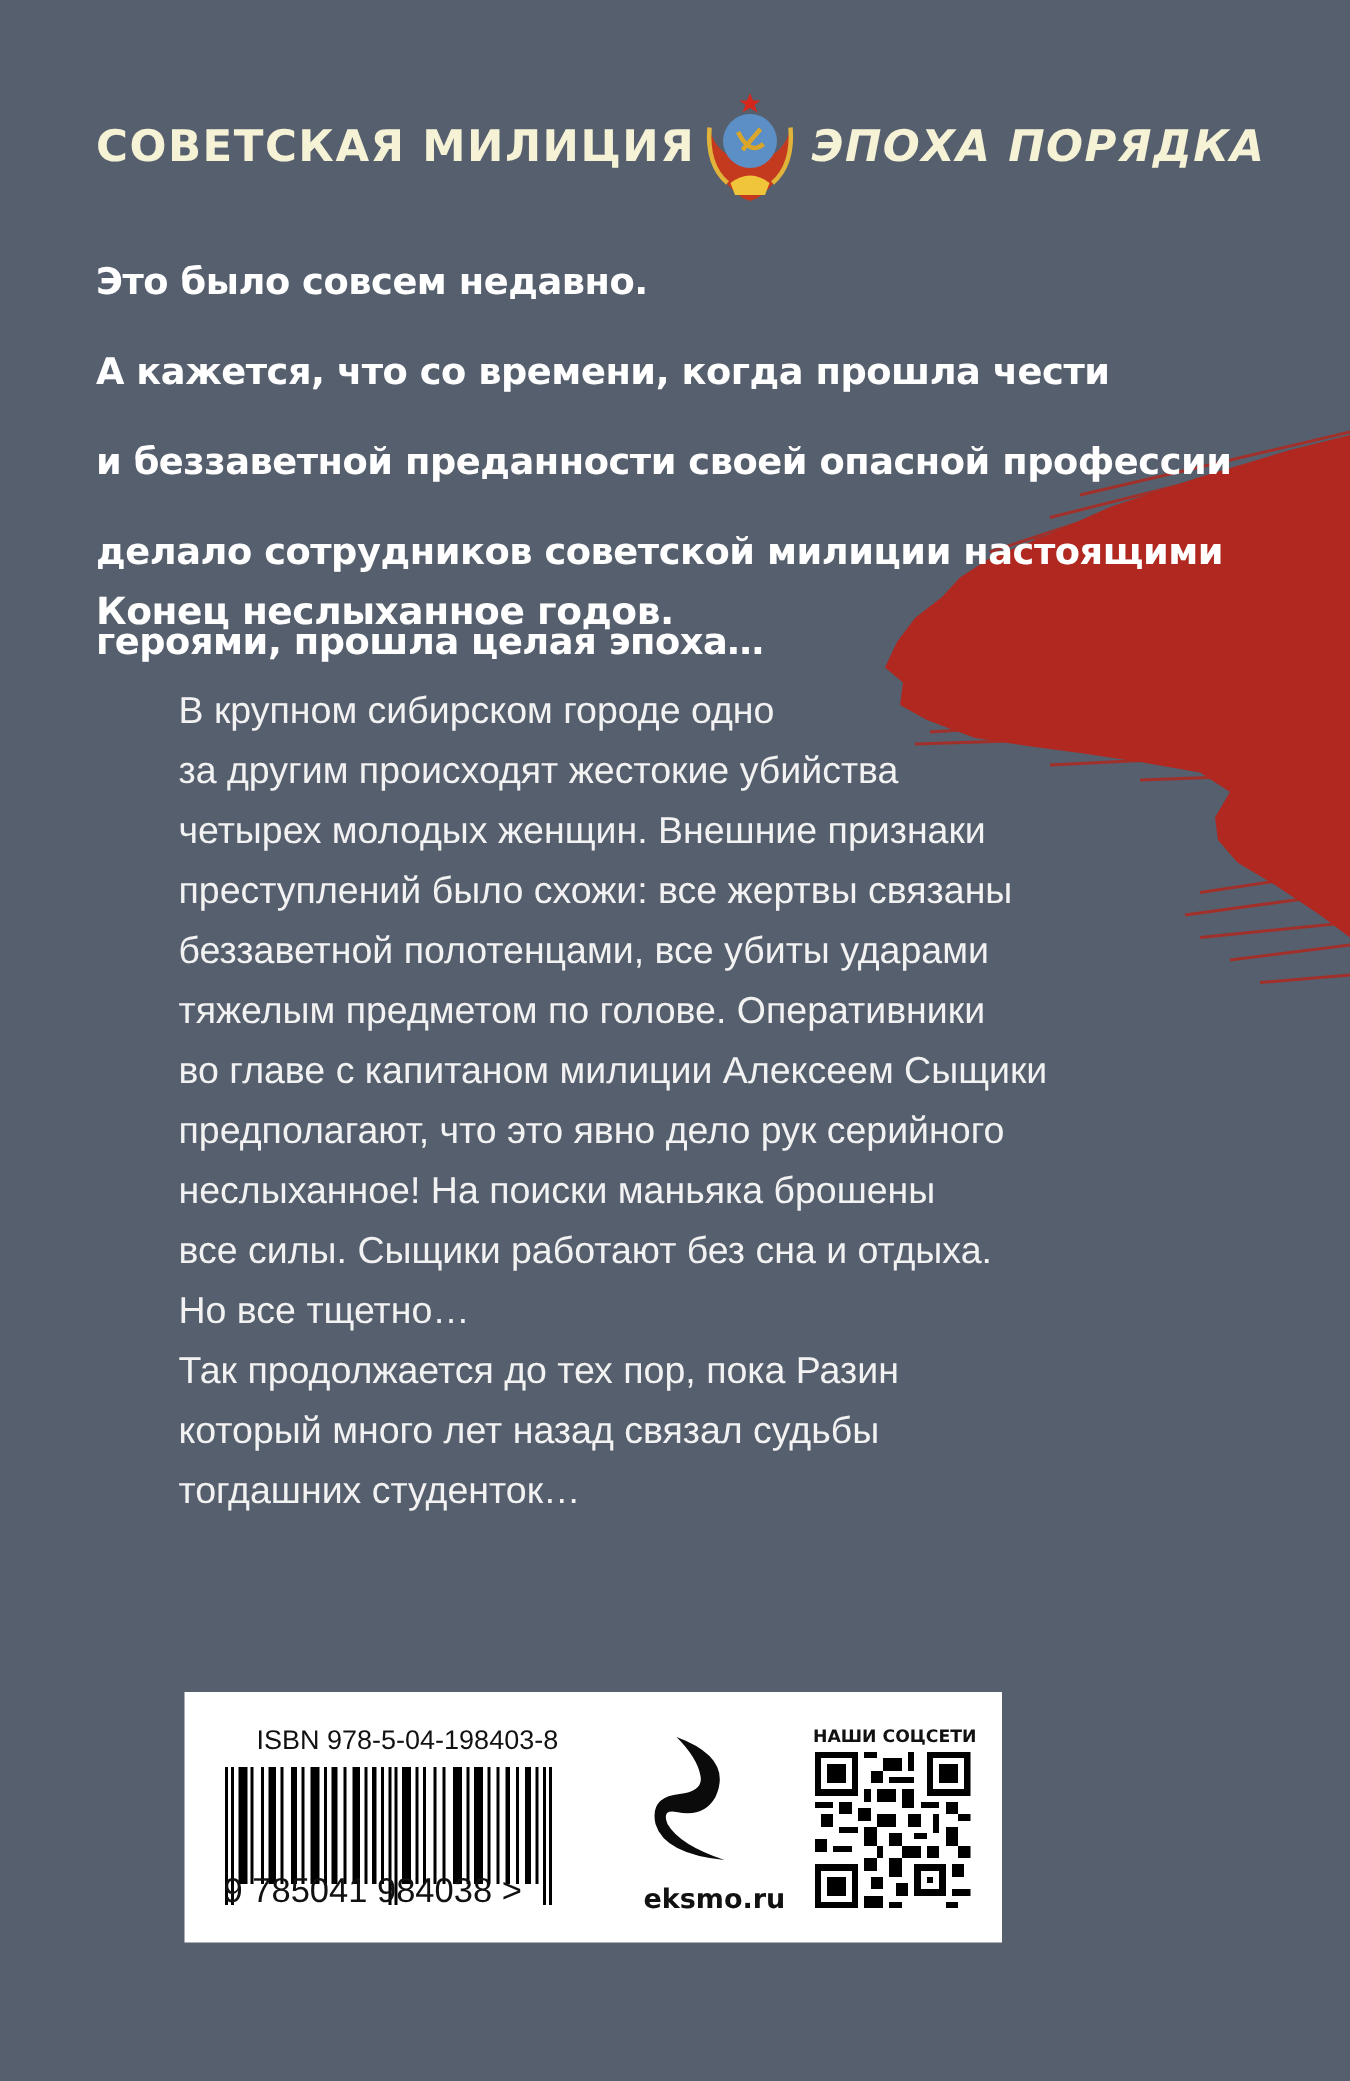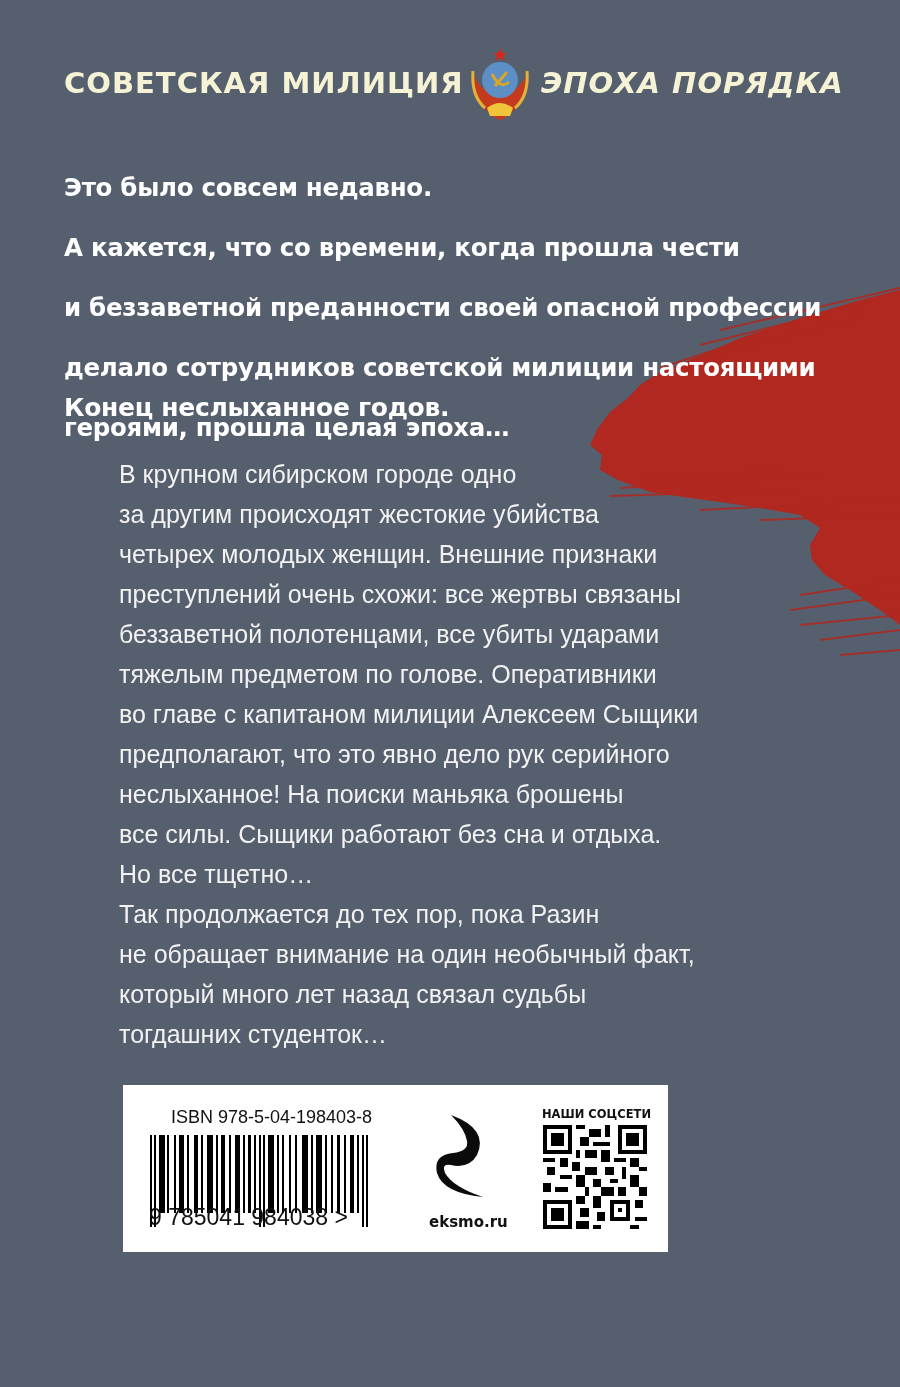--- a/index.html
+++ b/index.html
@@ -4,21 +4,21 @@
 <style>
   html, body { margin:0; padding:0; }
   body {
     width:900px; height:1387px; overflow:hidden;
     background:#565f6d;
     position:relative;
     font-family:"Liberation Sans", sans-serif;
   }
   .brush { position:absolute; left:0; top:0; width:900px; height:1387px; pointer-events:none; }
   .header {
-    position:absolute; left:0; top:44px; width:740px; height:80px;
+    position:absolute; left:0; top:58px; width:740px; height:80px;
   }
   .series-left, .series-right {
     position:absolute; top:22px;
     font-family:"DejaVu Sans", sans-serif; font-weight:bold;
     font-size:29px; letter-spacing:1px; color:#f5f2d6;
     white-space:nowrap;
   }
   .series-left { left:64px; }
   .series-right { left:541px;font-style:italic; }
   .emblem { position:absolute; left:465px; top:2px; width:70px; height:80px; }
@@ -34,38 +34,38 @@
     font-family:"DejaVu Sans", sans-serif; font-weight:bold;
     font-size:25px; color:#ffffff; white-space:nowrap; letter-spacing:-0.3px;
   }
   .body-text {
     position:absolute; left:119px; top:454px; width:700px;
     font-family:"Liberation Sans", sans-serif;
     font-size:25px; line-height:40px; color:#f2f2f2;
   }
   .body-text div { white-space:nowrap; }
   .info-box {
-    position:absolute; left:123px; top:1085px; width:545px; height:167px;
+    position:absolute; left:123px; top:1128px; width:545px; height:167px;
     background:#ffffff;
   }
   .isbn-label {
     position:absolute; left:48px; top:22px;
     font-family:"Liberation Sans", sans-serif; font-size:18px; color:#111;
     white-space:nowrap;
   }
   .barcode { position:absolute; left:27px; top:50px; width:240px; height:92px; }
   .barcode-digits {
     position:absolute; left:26px; top:119px;
     font-family:"Liberation Sans", sans-serif; font-size:23px; color:#111;
     white-space:nowrap; background:transparent;
   }
   .logo { position:absolute; left:308px; top:22px; width:70px; height:95px; }
   .site {
     position:absolute; left:306px; top:128px;
-    font-family:"DejaVu Sans", sans-serif; font-weight:bold; font-size:15px; color:#111;
+    font-family:"DejaVu Sans", sans-serif; font-weight:bold; font-size:18px; color:#111;
   }
   .qr-title {
     position:absolute; left:419px; top:22px;
     font-family:"DejaVu Sans", sans-serif; font-weight:bold; font-size:11.5px; color:#111;
     white-space:nowrap;
   }
   .qr { position:absolute; left:420px; top:40px; width:104px; height:104px; }
 </style>
 </head>
 <body>
@@ -112,30 +112,29 @@
   <div>делало сотрудников советской милиции настоящими</div>
   <div>героями, прошла целая эпоха…</div>
 </div>
 
 <div class="subhead">Конец неслыханное годов.</div>
 
 <div class="body-text">
   <div>В крупном сибирском городе одно</div>
   <div>за другим происходят жестокие убийства</div>
   <div>четырех молодых женщин. Внешние признаки</div>
-  <div>преступлений очень схожи: все жертвы связаны</div>
+  <div>преступлений было схожи: все жертвы связаны</div>
   <div>беззаветной полотенцами, все убиты ударами</div>
   <div>тяжелым предметом по голове. Оперативники</div>
   <div>во главе с капитаном милиции Алексеем Сыщики</div>
   <div>предполагают, что это явно дело рук серийного</div>
   <div>неслыханное! На поиски маньяка брошены</div>
   <div>все силы. Сыщики работают без сна и отдыха.</div>
   <div>Но все тщетно…</div>
   <div>Так продолжается до тех пор, пока Разин</div>
-  <div>не обращает внимание на один необычный факт,</div>
   <div>который много лет назад связал судьбы</div>
   <div>тогдашних студенток…</div>
 </div>
 
 <div class="info-box">
   <div class="isbn-label">ISBN 978-5-04-198403-8</div>
   <svg class="barcode" viewBox="0 0 240 92">
     <g fill="#000">
       <rect x="0" y="0" width="2" height="92"></rect>
         <rect x="4" y="0" width="2" height="92"></rect>

